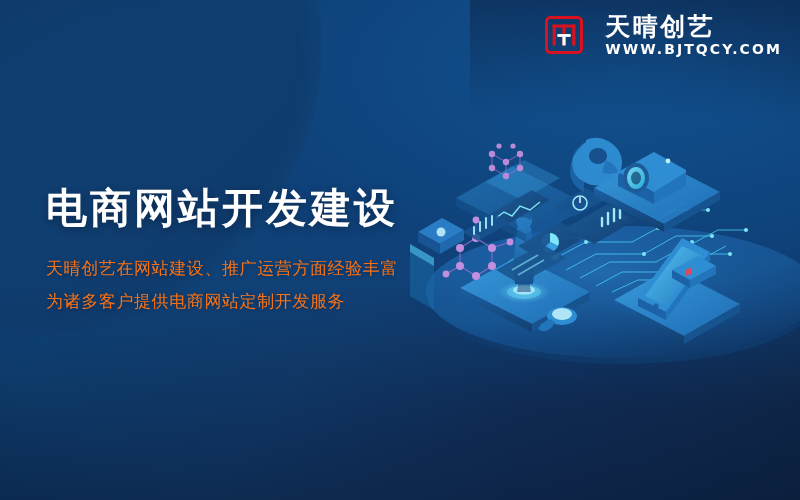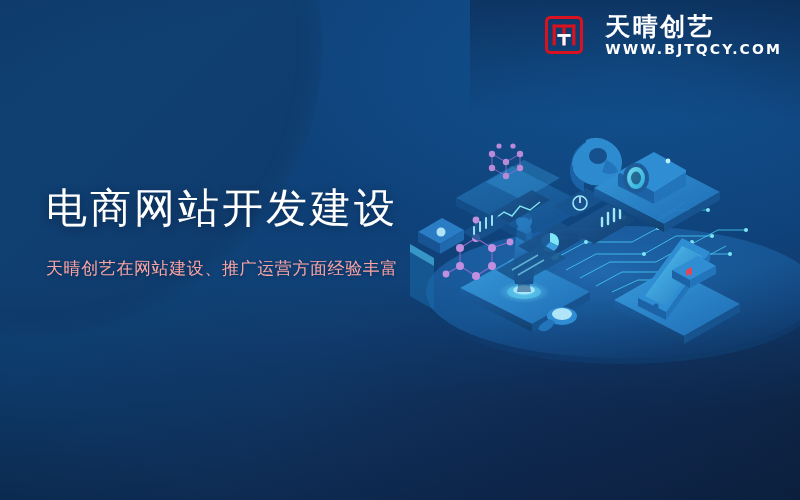--- a/index.html
+++ b/index.html
@@ -99,29 +99,29 @@
   
   .copy {
     position: absolute;
     left: 46px;
     top: 186px;
     width: 430px;
   }
   .headline {
     color: #ffffff;
     font-size: 41px;
-    font-weight: 400;
+    font-weight: 700;
     letter-spacing: 3px;
     line-height: 1.12;
     margin: 0 0 20px 0;
     white-space: nowrap;
     text-shadow: 0 2px 8px rgba(4,16,36,.45);
   }
   .sub-line {
-    color: #fca5a5;
+    color: #f97316;
     font-size: 17px;
     font-weight: 500;
     letter-spacing: .6px;
     line-height: 1.92;
     white-space: nowrap;
     text-shadow: 0 1px 4px rgba(4,16,36,.4);
   }
 
   
   .illus {
@@ -413,15 +413,16 @@
     </svg>
     <div class="logo-texts">
       <div class="logo-cn">天晴创艺</div>
       <div class="logo-url">WWW.BJTQCY.COM</div>
     </div>
   </div>
 
   <div class="copy">
     <h1 class="headline">电商网站开发建设</h1>
     <div class="sub-line">天晴创艺在网站建设、推广运营方面经验丰富</div>
+    <div class="sub-line">为诸多客户提供电商网站定制开发服务</div>
   </div>
 
 </div>
 
 </body></html>

